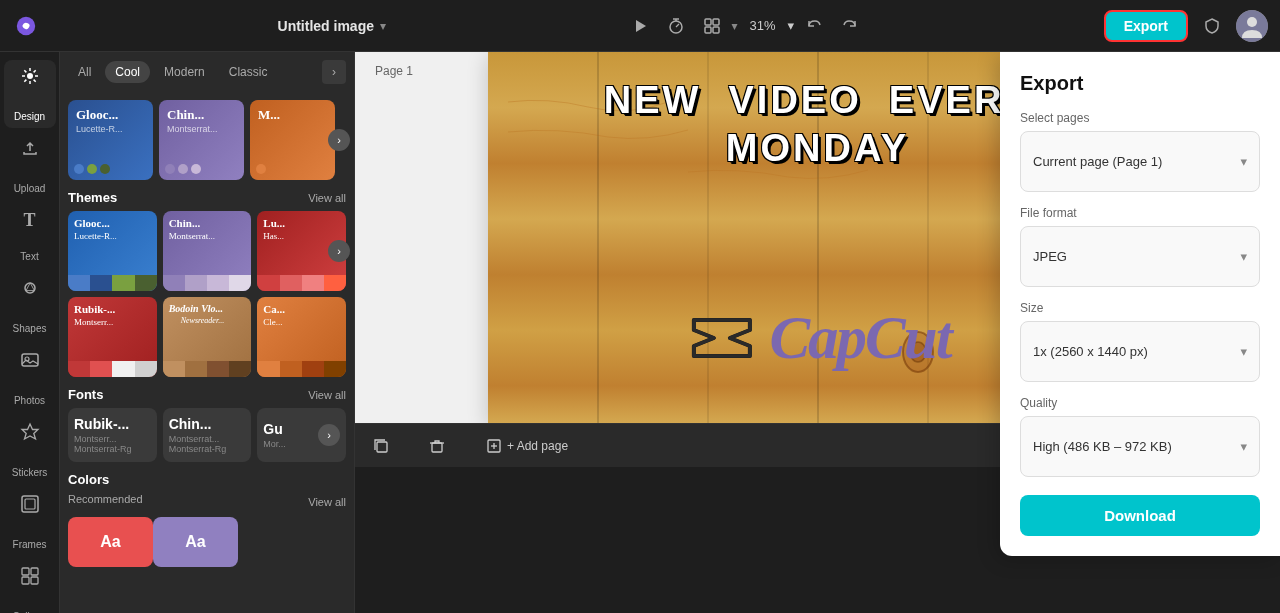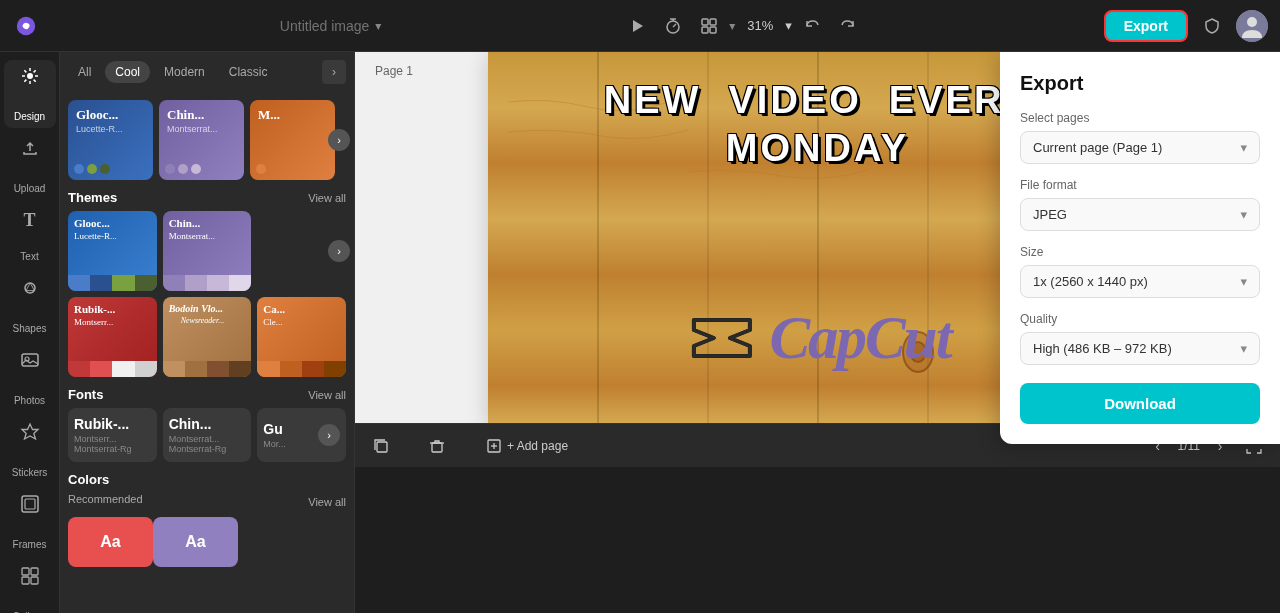--- a/index.html
+++ b/index.html
@@ -3,21 +3,21 @@
   <meta charset="utf-8">
   <style>
     * { box-sizing: border-box; margin: 0; padding: 0; }
     body { font-family: -apple-system, BlinkMacSystemFont, 'Segoe UI', sans-serif; background: #1e1e1e; color: #fff; width: 1280px; height: 613px; overflow: hidden; display: flex; flex-direction: column; }
 
     
     .header { height: 52px; background: #1e1e1e; display: flex; align-items: center; padding: 0 12px; gap: 8px; border-bottom: 1px solid #333; flex-shrink: 0; }
     .header-logo { width: 28px; height: 28px; display: flex; align-items: center; justify-content: center; }
     .header-logo svg { width: 22px; height: 22px; }
     .header-center { display: flex; align-items: center; gap: 6px; margin: 0 auto; }
-    .header-title { font-size: 14px; color: #737373; font-weight: 400; }
+    .header-title { font-size: 14px; color: #e5e5e5; font-weight: 700; }
     .header-chevron { color: #888; font-size: 12px; }
     .header-tools { display: flex; align-items: center; gap: 4px; }
     .tool-btn { width: 32px; height: 32px; border-radius: 6px; border: none; background: transparent; color: #ccc; cursor: pointer; display: flex; align-items: center; justify-content: center; font-size: 16px; }
     .zoom-btn { display: flex; align-items: center; gap: 4px; padding: 4px 8px; border-radius: 6px; border: none; background: transparent; color: #ccc; cursor: pointer; font-size: 13px; }
     .header-right { display: flex; align-items: center; gap: 8px; margin-left: auto; }
     .export-btn { background: #00c4cc; color: #fff; border: 2px solid #ff3333; border-radius: 8px; padding: 6px 18px; font-size: 14px; font-weight: 600; cursor: pointer; }
     .icon-btn { width: 32px; height: 32px; border-radius: 50%; border: none; background: transparent; color: #ccc; cursor: pointer; display: flex; align-items: center; justify-content: center; }
     .avatar { width: 32px; height: 32px; border-radius: 50%; background: #888; overflow: hidden; display: flex; align-items: center; justify-content: center; font-size: 14px; }
 
     
@@ -102,21 +102,21 @@
     .add-page-btn { display: flex; align-items: center; gap: 6px; background: transparent; border: none; color: #ccc; cursor: pointer; font-size: 12px; padding: 4px 8px; border-radius: 4px; }
     .page-nav { display: flex; align-items: center; gap: 8px; margin-left: auto; }
     .page-nav-btn { width: 24px; height: 24px; background: transparent; border: none; color: #ccc; cursor: pointer; display: flex; align-items: center; justify-content: center; font-size: 14px; }
     .page-counter { font-size: 12px; color: #ccc; }
     .fit-btn { width: 28px; height: 28px; background: transparent; border: none; color: #ccc; cursor: pointer; display: flex; align-items: center; justify-content: center; font-size: 14px; border-radius: 4px; }
 
     
     .export-panel { position: absolute; right: 0; top: 0; width: 280px; background: #fff; color: #333; border-radius: 0 0 0 12px; box-shadow: -4px 4px 20px rgba(0,0,0,0.2); padding: 20px; z-index: 100; }
     .export-panel-title { font-size: 20px; font-weight: 700; color: #111; margin-bottom: 16px; }
     .export-field-label { font-size: 12px; color: #666; margin-bottom: 6px; }
-    .export-select { width: 100%; padding: 8px 12px; border: 1px solid #ddd; border-radius: 8px; font-size: 13px; color: #333; background: #f9f9f9; display: flex; justify-content: space-between; align-items: center; cursor: pointer; margin-bottom: 14px; }
+    .export-select { width: 100%; padding: 22px 12px; border: 1px solid #ddd; border-radius: 8px; font-size: 13px; color: #333; background: #f9f9f9; display: flex; justify-content: space-between; align-items: center; cursor: pointer; margin-bottom: 14px; }
     .export-select span { color: #333; }
     .export-select .chevron { color: #888; }
     .export-download-btn { width: 100%; padding: 12px; background: #00c4cc; color: #fff; border: none; border-radius: 8px; font-size: 15px; font-weight: 600; cursor: pointer; text-align: center; margin-top: 4px; }
 
     
     .canvas-container { flex: 1; position: relative; overflow: hidden; }
   </style>
 </head>
 <body>
 
@@ -354,20 +354,31 @@
           </div>
         </div>
         <div class="theme-card">
           <div class="theme-card-inner" style="background:linear-gradient(135deg,#7060a0,#9080c0); height:80px;">
             <div class="theme-card-title" style="font-size:11px;">Chin...<br><span style="font-size:9px;font-weight:normal;">Montserrat...</span></div>
             <div class="theme-card-colors">
               <div class="theme-color-bar" style="background:#9080b8;"></div>
               <div class="theme-color-bar" style="background:#b0a0c8;"></div>
               <div class="theme-color-bar" style="background:#c8b8d8;"></div>
               <div class="theme-color-bar" style="background:#e0d8e8;"></div>
+            </div>
+          </div>
+        </div>
+        <div class="theme-card">
+          <div class="theme-card-inner" style="background:linear-gradient(135deg,#a02020,#d04040); height:80px;">
+            <div class="theme-card-title" style="font-size:11px;">Lu...<br><span style="font-size:9px;font-weight:normal;">Has...</span></div>
+            <div class="theme-card-colors">
+              <div class="theme-color-bar" style="background:#d04040;"></div>
+              <div class="theme-color-bar" style="background:#e06060;"></div>
+              <div class="theme-color-bar" style="background:#f08080;"></div>
+              <div class="theme-color-bar" style="background:#ff6040;"></div>
             </div>
           </div>
         </div>
         <button class="next-btn-2">›</button>
       </div>
 
       <div class="theme-grid" style="margin-bottom:10px;position:relative;">
         <div class="theme-card">
           <div class="theme-card-inner" style="background:linear-gradient(135deg,#c03838,#a02020); height:80px;">
             <div class="theme-card-title" style="font-size:11px; color:#fff;">Rubik-...<br><span style="font-size:9px;font-weight:normal;">Montserr...</span></div>

